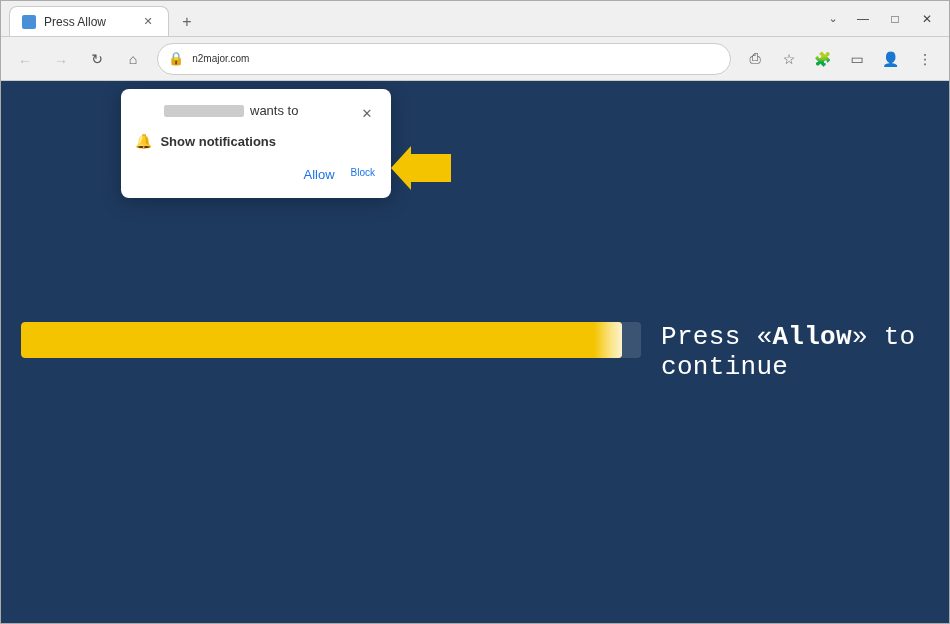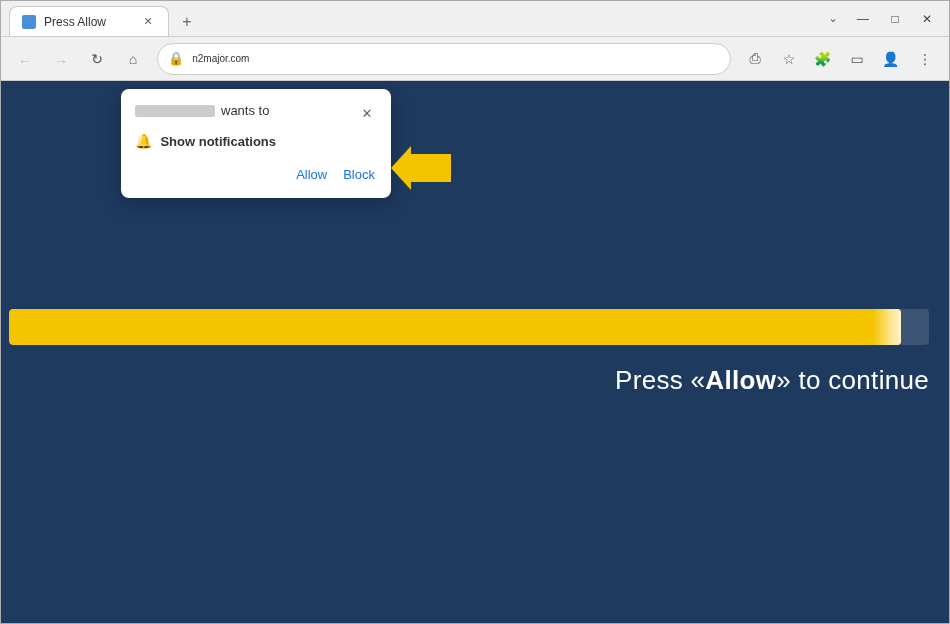--- a/index.html
+++ b/index.html
@@ -144,25 +144,26 @@
       background: #1e3a5f;
       display: flex;
       align-items: center;
       justify-content: center;
       position: relative;
       overflow: hidden;
     }
 
     .main-content {
       display: flex;
-      flex-direction: column;
-      align-items: flex-end;
+      flex-direction: row;
+      align-items: flex-start;
       gap: 20px;
       width: 100%;
       padding: 0 20px;
+      font-family: Liberation Mono, monospace;
     }
 
     
     .progress-container {
       width: 920px;
       height: 36px;
       background: #ffffff22;
       border-radius: 4px;
       overflow: hidden;
       position: relative;
@@ -211,20 +212,21 @@
       align-items: flex-start;
       justify-content: space-between;
       margin-bottom: 10px;
     }
     .popup-title {
       font-size: 13px;
       color: #333;
       display: flex;
       gap: 6px;
       align-items: center;
+      margin-left: 29px;
     }
     .popup-site-blur {
       width: 80px;
       height: 12px;
       background: #ccc;
       border-radius: 2px;
       display: inline-block;
     }
     .popup-close-btn {
       width: 20px; height: 20px;
@@ -248,21 +250,21 @@
       gap: 12px;
     }
     .popup-btn-allow {
       font-size: 13px;
       color: #1a73e8;
       cursor: pointer;
       font-weight: 500;
       padding: 4px 2px;
     }
     .popup-btn-block {
-      font-size: 13px;
+      font-size: 10px;
       color: #1a73e8;
       cursor: pointer;
       font-weight: 500;
       padding: 4px 2px;
     }
 
     
     .arrow-indicator {
       position: absolute;
       top: 65px;

